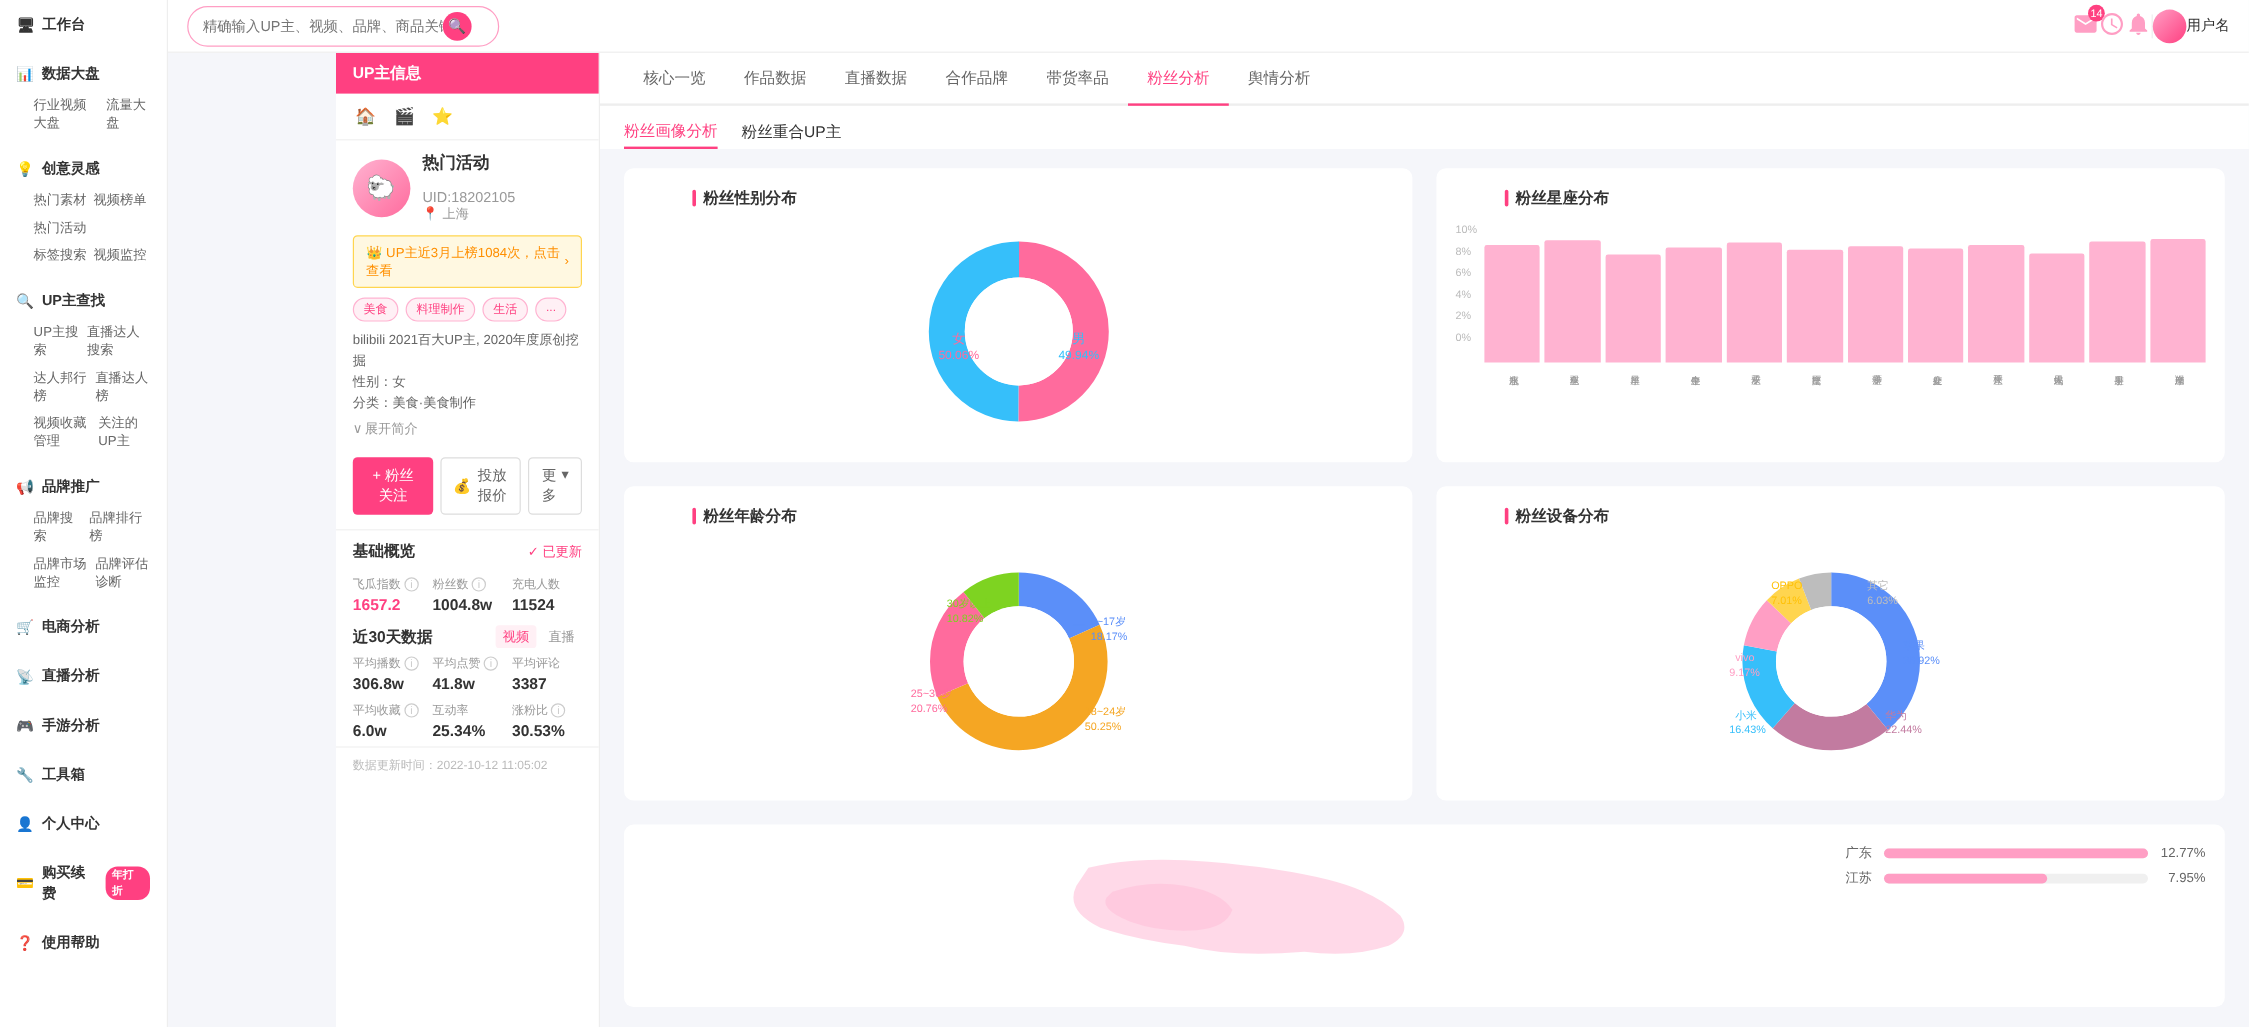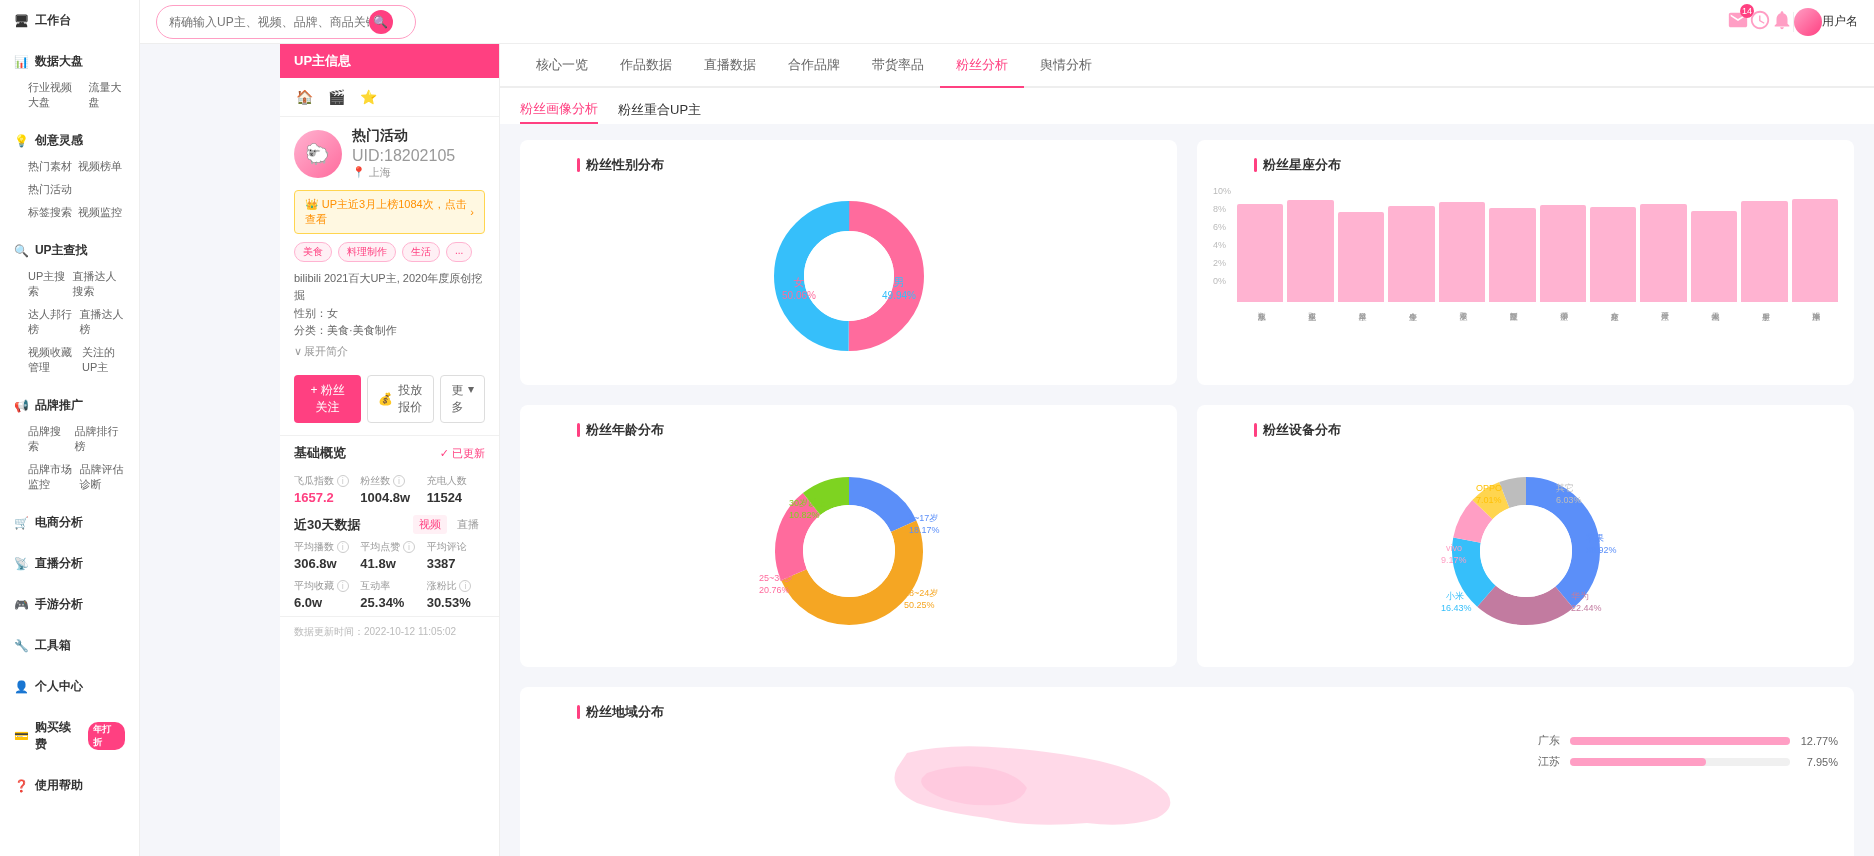--- a/index.html
+++ b/index.html
@@ -33,21 +33,21 @@
 
     
     .left-panel { width: 220px; background: #fff; border-right: 1px solid #eee; flex-shrink: 0; overflow-y: auto; }
     .up-info-header { background: #ff4081; color: white; padding: 8px 14px; font-size: 13px; font-weight: bold; }
     .up-info-actions { display: flex; align-items: center; gap: 10px; padding: 8px 14px; border-bottom: 1px solid #f0f0f0; }
     .action-icon { width: 22px; height: 22px; display: flex; align-items: center; justify-content: center; cursor: pointer; color: #666; font-size: 14px; }
     .action-icon.active { color: #ff4081; }
     .up-avatar-section { display: flex; align-items: center; gap: 10px; padding: 10px 14px; }
     .up-avatar { width: 48px; height: 48px; border-radius: 50%; background: linear-gradient(135deg, #ffb3d1, #ff6b9d); display: flex; align-items: center; justify-content: center; font-size: 20px; flex-shrink: 0; }
     .up-name { font-size: 14px; font-weight: bold; color: #333; }
-    .up-uid { font-size: 16px; color: #999; margin-top: 2px; }
+    .up-uid { font-size: 12px; color: #999; margin-top: 12px; }
     .up-location { font-size: 11px; color: #999; }
     .up-promo { background: #fff8e1; border: 1px solid #ffd54f; border-radius: 4px; margin: 0 14px 8px; padding: 6px 10px; display: flex; align-items: center; justify-content: space-between; cursor: pointer; }
     .up-promo-text { font-size: 11px; color: #ff8f00; }
     .up-tags { padding: 0 14px 8px; display: flex; gap: 6px; flex-wrap: wrap; }
     .tag { background: #fff0f5; color: #ff4081; border: 1px solid #ffb3d1; border-radius: 10px; padding: 2px 8px; font-size: 10px; }
     .up-desc { padding: 0 14px 6px; font-size: 11px; color: #666; line-height: 1.5; }
     .show-more { color: #999; font-size: 11px; cursor: pointer; padding: 0 14px 8px; display: flex; align-items: center; gap: 2px; }
     .up-buttons { padding: 8px 14px; display: flex; gap: 6px; }
     .btn-follow { background: #ff4081; color: white; border: none; border-radius: 4px; padding: 6px 14px; font-size: 12px; cursor: pointer; display: flex; align-items: center; gap: 4px; }
     .btn-quote { background: white; color: #666; border: 1px solid #ddd; border-radius: 4px; padding: 6px 10px; font-size: 12px; cursor: pointer; display: flex; align-items: center; gap: 4px; }
@@ -577,21 +577,20 @@
               <text x="50" y="52" font-size="9" fill="#ffc107">7.01%</text>
 
               <text x="130" y="40" font-size="9" fill="#bdbdbd">其它</text>
               <text x="130" y="52" font-size="9" fill="#bdbdbd">6.03%</text>
             </svg>
           </div>
         </div>
       </div>
 
       <div class="map-section">
-        <div class="chart-title">粉丝地域分布</div>
         <div class="map-container">
           <div class="map-visual">
 
             <svg width="400" height="120" viewBox="0 0 400 120">
               <path d="M80,20 Q120,10 180,15 Q240,20 280,30 Q320,40 340,60 Q350,75 330,85 Q300,95 260,90 Q200,95 160,85 Q120,80 90,70 Q60,55 70,35 Z" fill="#ffb3d1" opacity="0.5"></path>
               <path d="M100,40 Q130,30 160,35 Q190,40 200,55 Q195,70 170,72 Q140,74 115,65 Q90,55 95,45 Z" fill="#ffb3d1" opacity="0.4"></path>
             </svg>
           </div>
           <div class="province-bars">
             <div class="province-row">

